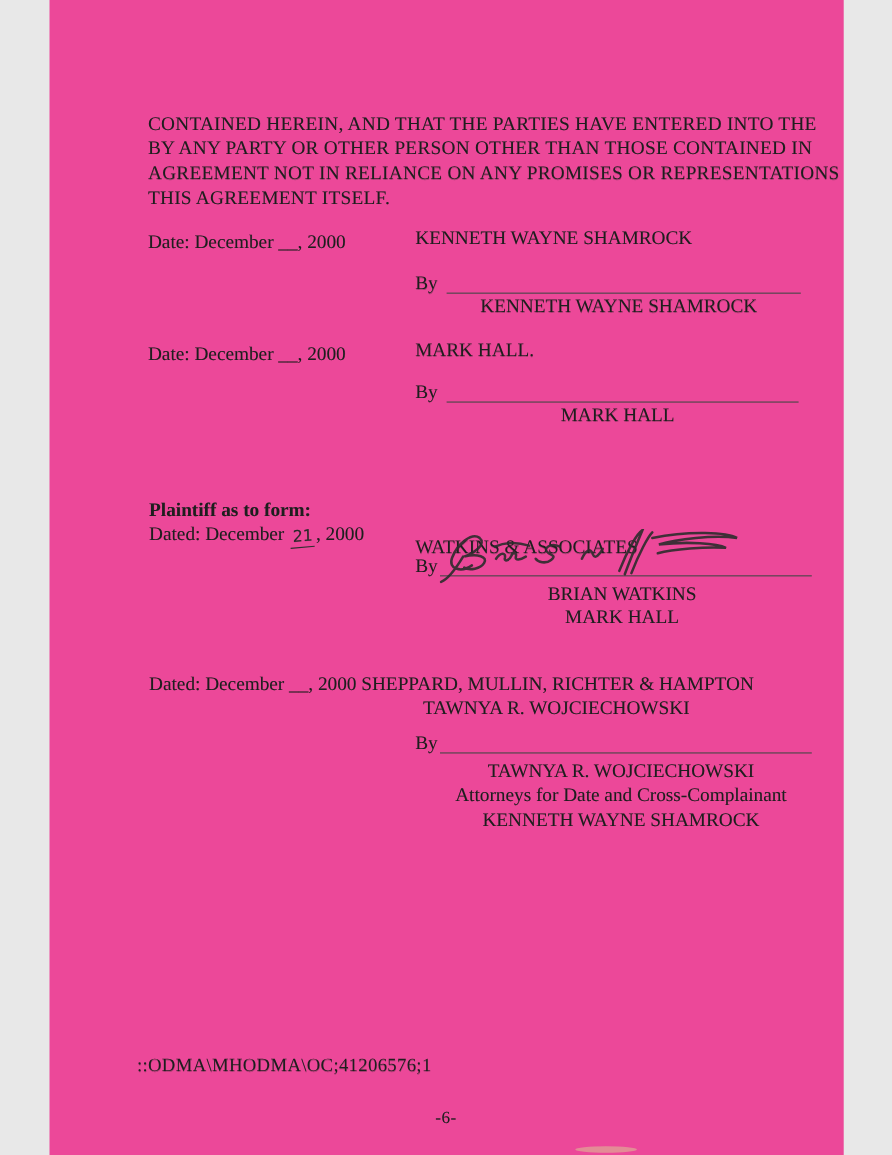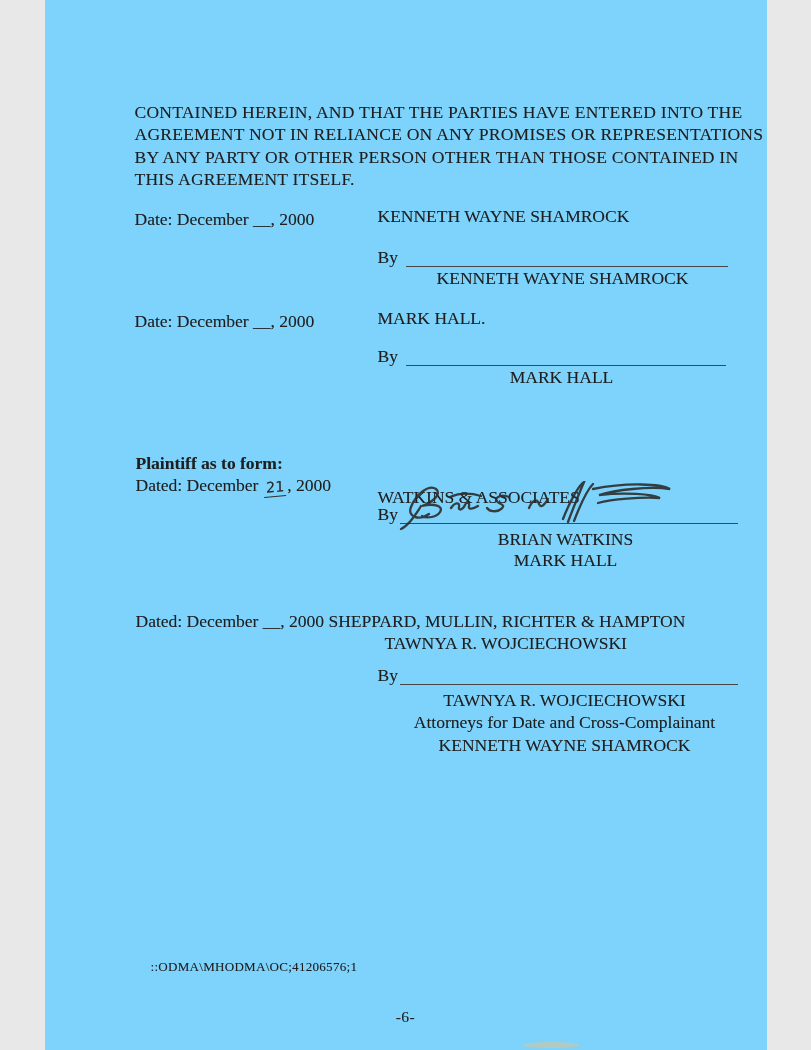--- a/index.html
+++ b/index.html
@@ -1,20 +1,20 @@
 <!DOCTYPE html>
 <html><head>
 <meta charset="utf-8">
 <style>
   html,body { margin:0; padding:0; background:#e8e8e8; }
   .sheet {
     position:relative;
     width:722px; height:1050px;
     margin:0 auto;
-    background:#7dd3fc;
+    background:#ec4899;
     font-family:"Liberation Serif", serif;
     color:#1e1e1e;
     overflow:hidden;
   }
   .txt { text-shadow:0.2px 0.2px 0.6px rgba(45,45,45,0.35); }
   .abs { position:absolute; }
   .doc-text { font-size:17.5px; line-height:22px; white-space:nowrap; }
   .caps-par { left:90px; top:101px; letter-spacing:0.25px; line-height:22.4px; }
   .bold { font-weight:bold; }
   .by-row { display:flex; align-items:flex-end; }
@@ -36,41 +36,41 @@
     transform:rotate(-5deg) skewX(-4deg);
     border-bottom:1.3px solid #2e2e2e;
     padding:0 2px 1px 2px;
     margin:0 1px;
     position:relative; top:1px;
     color:#2a2a2a;
     line-height:1;
   }
   .sig-svg { position:absolute; left:348px; top:481px; z-index:3; }
   .footer-code {
-    left:106px; top:959px;
-    font-size:13px; letter-spacing:0.3px;
+    left:80px; top:959px;
+    font-size:17px; letter-spacing:0.3px;
     white-space:nowrap;
   }
   .page-num {
     left:0; top:1008px; width:100%;
     text-align:center; font-size:15.5px; letter-spacing:0.5px;
   }
   .smudge { position:absolute; border-radius:50%; }
   .smudge-a { left:478px; top:1042px; width:56px; height:6px; background:#dcc493; opacity:0.55; }
   .smudge-b { left:726px; top:1041px; width:30px; height:4px; background:#c9c2b2; opacity:0.4; }
 </style>
 </head>
 <body>
 
 <div class="sheet">
 
   <div class="abs caps-par doc-text txt">
     <div>CONTAINED HEREIN, AND THAT THE PARTIES HAVE ENTERED INTO THE</div>
+    <div>BY ANY PARTY OR OTHER PERSON OTHER THAN THOSE CONTAINED IN</div>
     <div>AGREEMENT NOT IN RELIANCE ON ANY PROMISES OR REPRESENTATIONS</div>
-    <div>BY ANY PARTY OR OTHER PERSON OTHER THAN THOSE CONTAINED IN</div>
     <div>THIS AGREEMENT ITSELF.</div>
   </div>
 
   <div class="abs doc-text txt" style="left:90px; top:208px;">Date: December __, 2000</div>
   <div class="abs doc-text txt" style="left:333px; top:205px;">KENNETH WAYNE SHAMROCK</div>
   <div class="abs by-row txt" style="left:333px; top:248px;">
     <span class="by-label">By</span>
     <span class="sigline gap-line"></span>
   </div>
   <div class="abs center-label txt" style="left:357px; top:268px; width:322px;">KENNETH WAYNE SHAMROCK</div>

